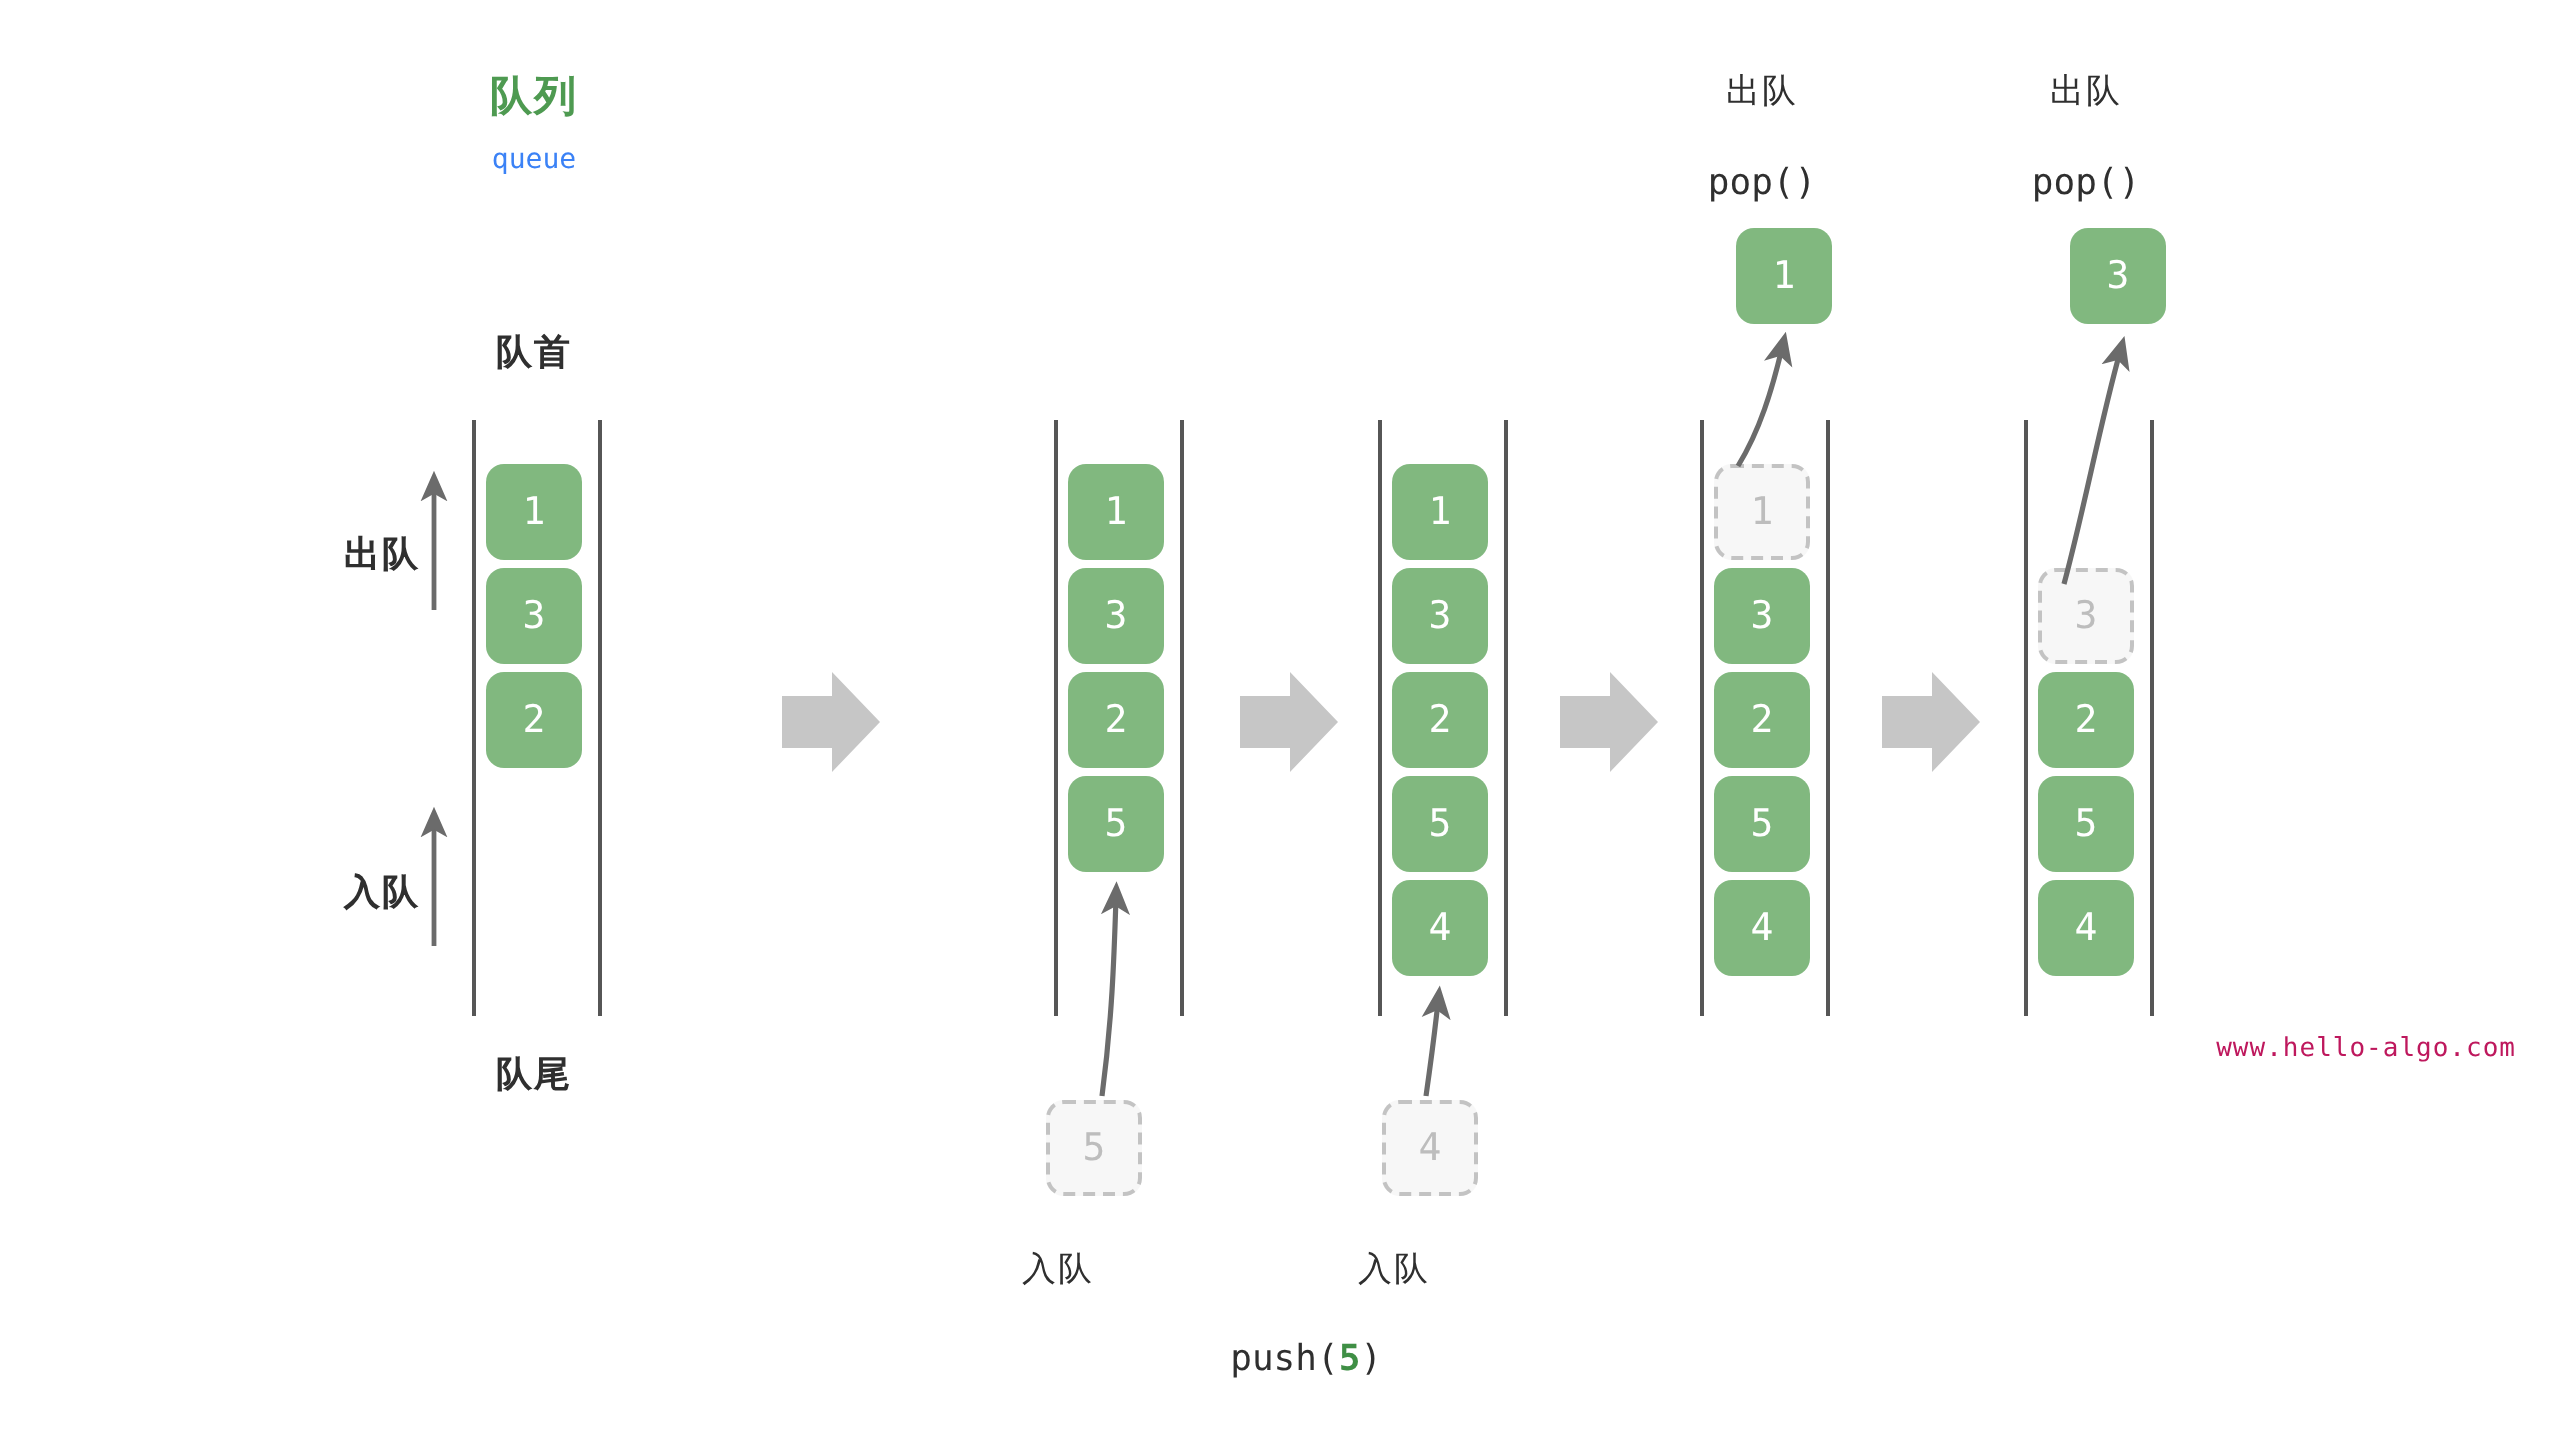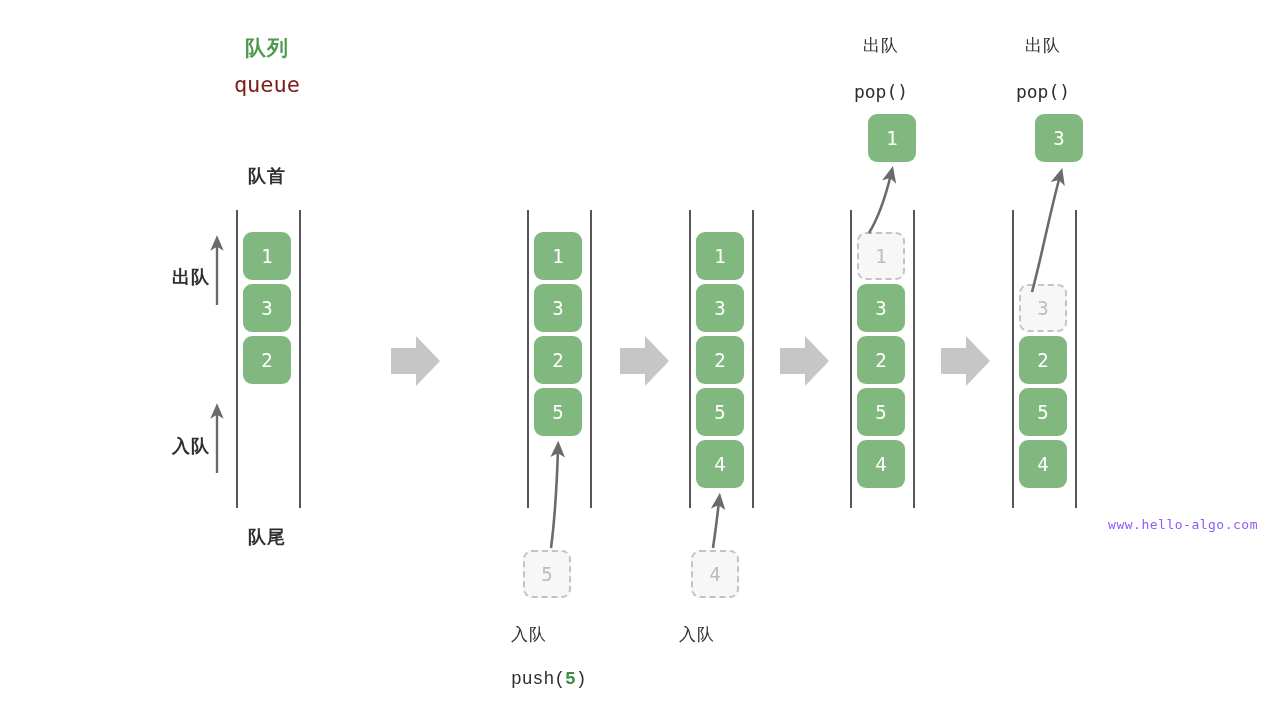--- a/index.html
+++ b/index.html
@@ -28,22 +28,22 @@
   
   .title-cn {
     font-size: 21px;
     font-weight: bold;
     color: #4e9a51;
     text-align: center;
     letter-spacing: 1px;
   }
   .title-en {
     font-family: "DejaVu Sans Mono", "Liberation Mono", monospace;
-    font-size: 22px;
-    color: #7f1d1d;
+    font-size: 14px;
+    color: #3b82f6;
     text-align: center;
   }
   .label-bold {
     font-size: 18px;
     font-weight: bold;
     color: #2f2f2f;
     text-align: center;
     letter-spacing: 1px;
   }
   .op-label-cn {
@@ -53,21 +53,21 @@
     letter-spacing: 1px;
   }
   .op-label-code {
     font-family: "DejaVu Sans Mono", "Liberation Mono", monospace;
     font-size: 18px;
     color: #2f2f2f;
     text-align: center;
     white-space: pre;
     margin-top: 13px;
   }
-  .op-label-code.left { text-align: left; font-family: Liberation Mono, monospace; }
+  .op-label-code.left { text-align: right; }
   .op-label-cn.left { text-align: left; }
   .code-arg { color: #3f8f45; font-weight: bold; }
 
   
   .rail {
     position: absolute;
     width: 1.6px;
     background: #565656;
   }
 
@@ -92,21 +92,21 @@
     color: #bdbdbd;
   }
 
   
   .watermark {
     position: absolute;
     right: 22px;
     bottom: 16px;
     font-family: "DejaVu Sans Mono", "Liberation Mono", monospace;
     font-size: 13px;
-    color: #8b5cf6;
+    color: #be185d;
     letter-spacing: 0.5px;
   }
 
   svg.overlay {
     position: absolute;
     left: 0; top: 0;
     width: 1280px;
     height: 720px;
     pointer-events: none;
   }

